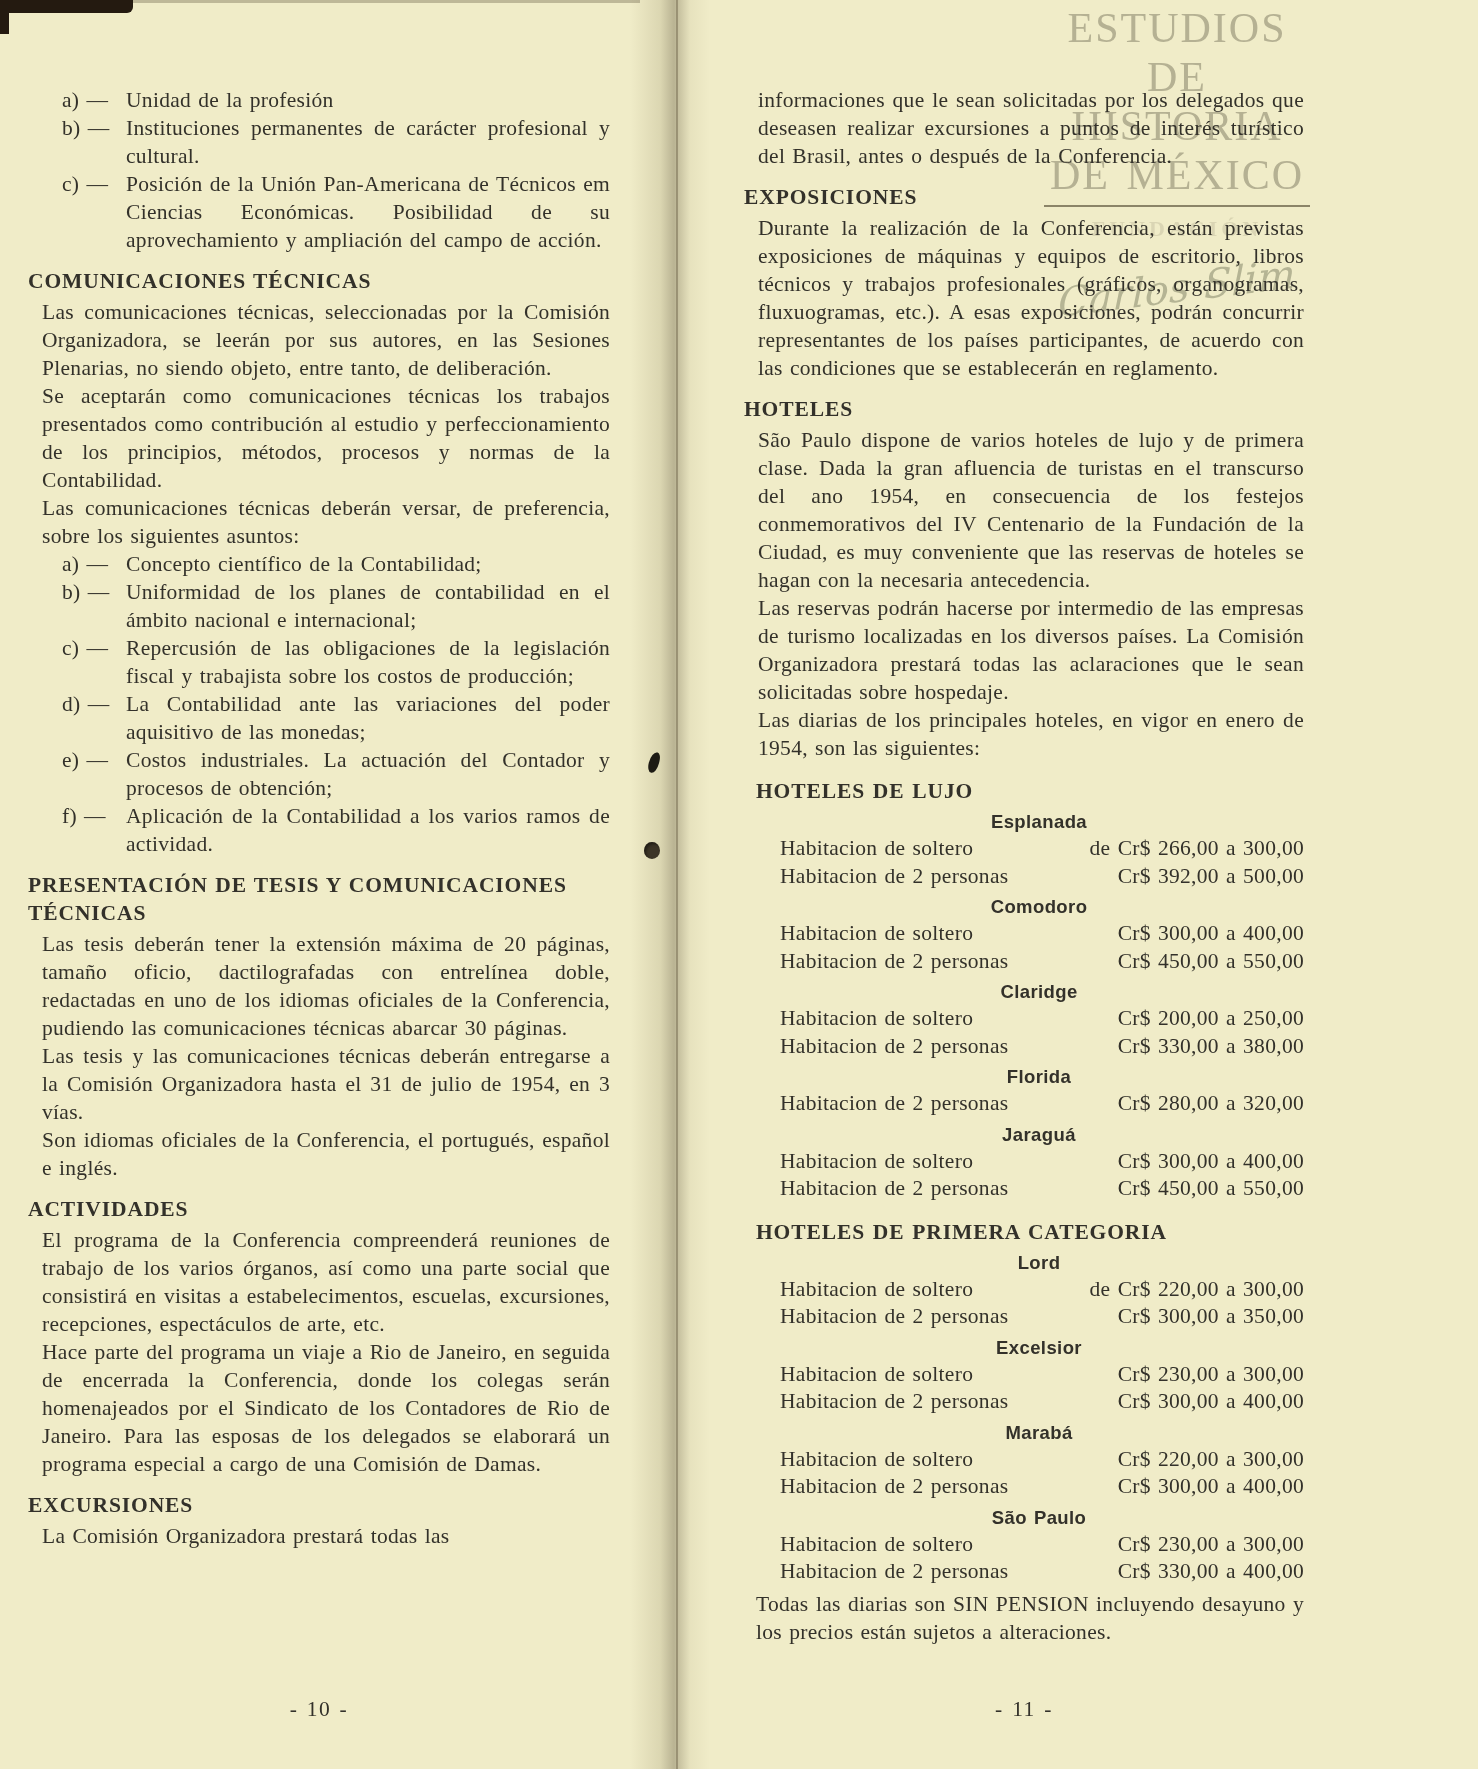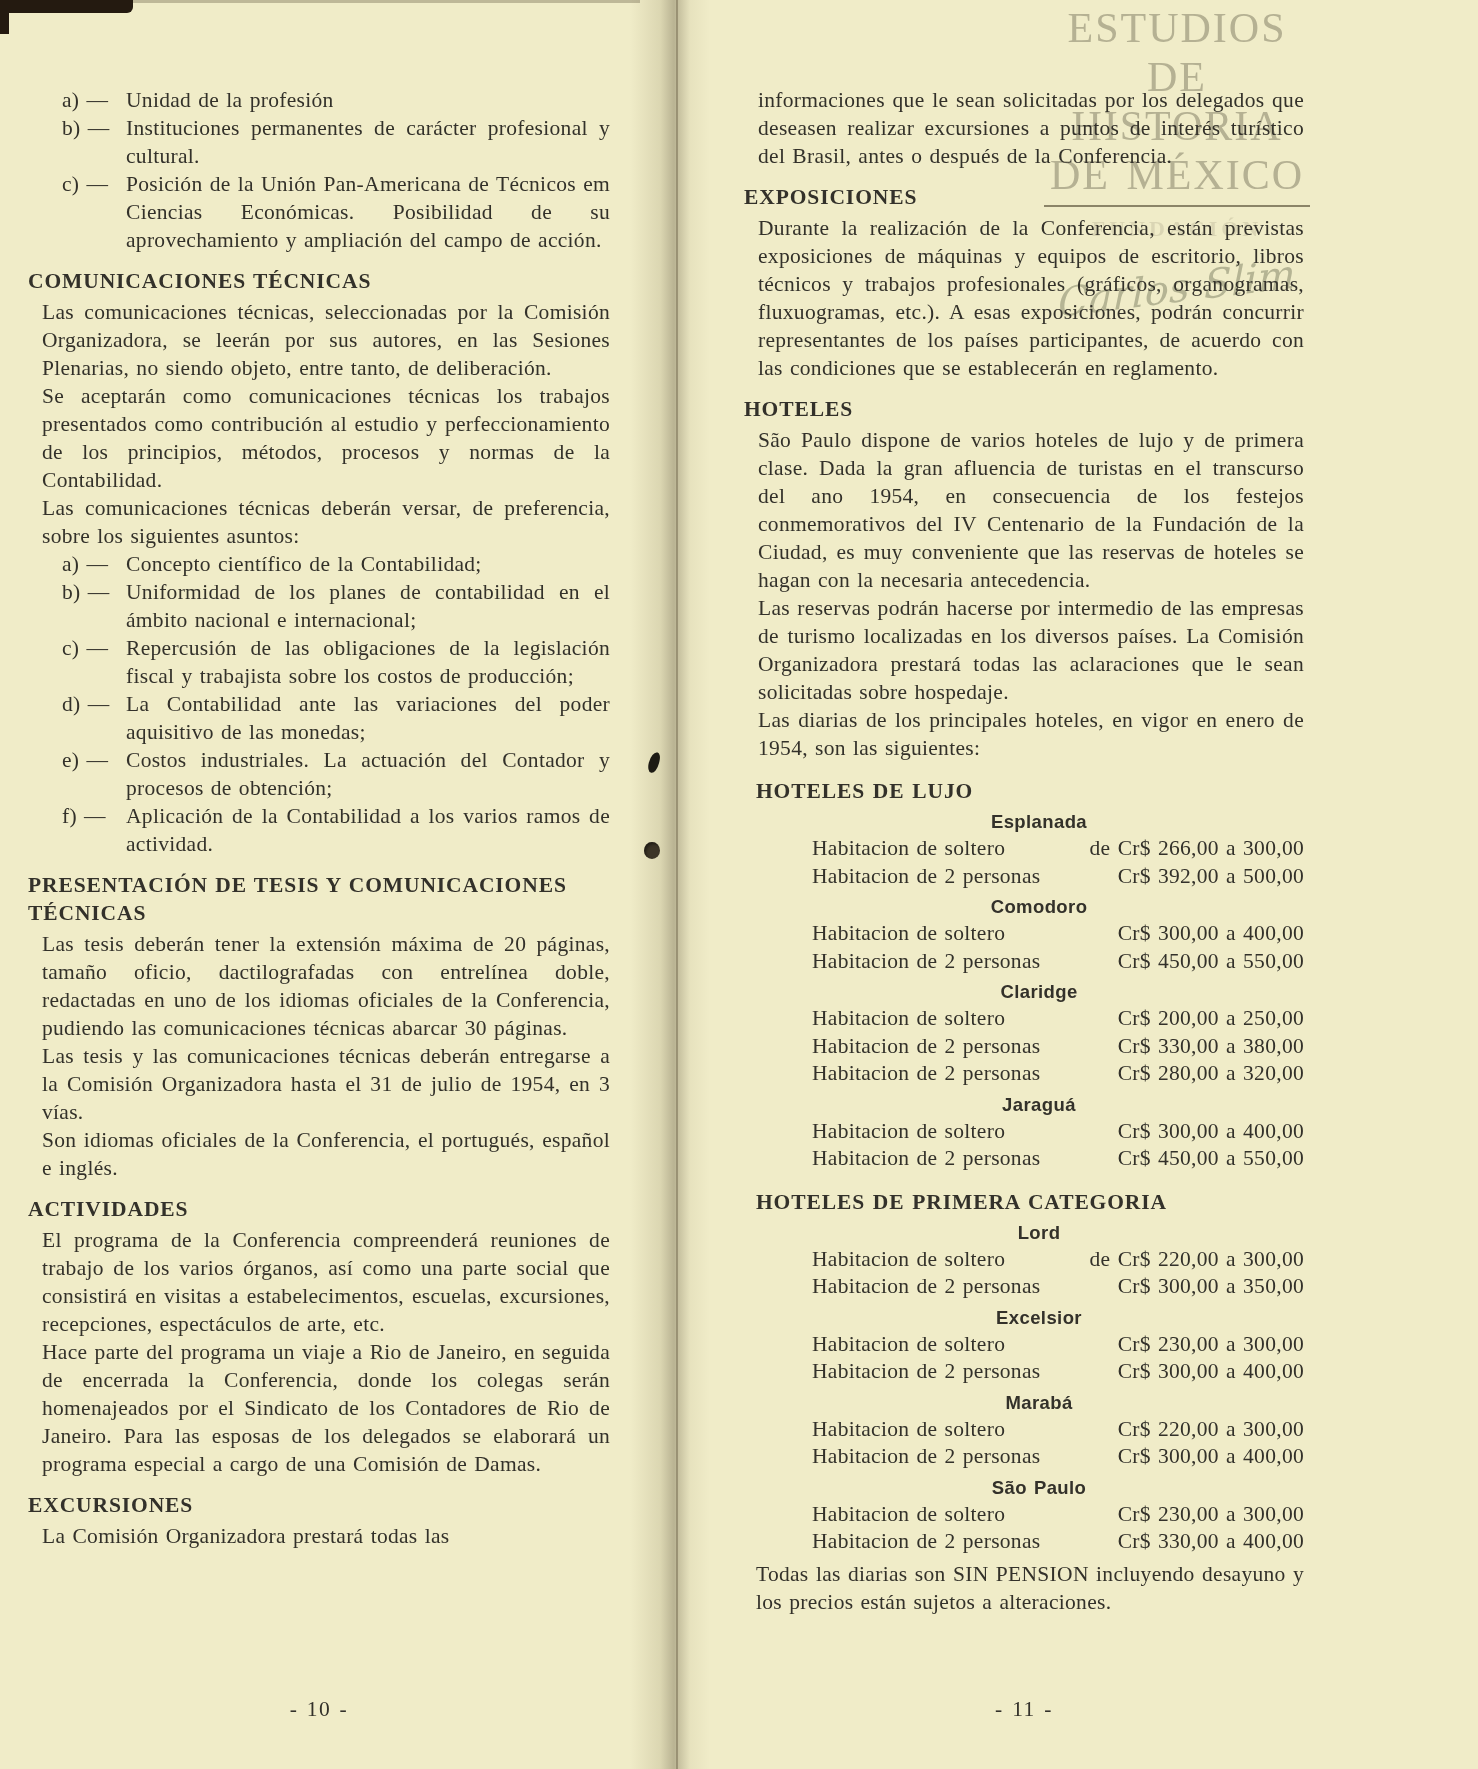--- a/index.html
+++ b/index.html
@@ -27,21 +27,21 @@
   .content{position:relative;z-index:1;padding-top:86px;text-align:justify;}
 
   p{margin:0 0 0 14px;}
   .heading{font-weight:bold;letter-spacing:.9px;margin:13px 0 3px 0;text-align:left;word-spacing:1px;}
   .li{display:flex;margin-left:34px;}
   .li .mk{flex:0 0 64px;}
   .li .tx{flex:1;text-align:justify;}
 
   .subheading{font-weight:bold;letter-spacing:.9px;margin:15px 0 3px 12px;text-align:left;}
   .hotel-name{font-family:"Liberation Sans",sans-serif;font-weight:bold;font-size:18.5px;line-height:27px;margin:3px 0 0 30px;text-align:center;letter-spacing:.4px;}
-  .hrow{display:flex;justify-content:space-between;margin-left:68px;line-height:27.5px;gap:9px;}
+  .hrow{display:flex;justify-content:space-between;margin-left:36px;line-height:27.5px;gap:9px;}
   .hrow .hp{white-space:nowrap;}
 
   .pagenum{position:absolute;bottom:46px;left:0;width:100%;text-align:center;letter-spacing:1.5px;z-index:1;}
 
   
   .watermark{position:absolute;top:4px;right:-16px;width:286px;text-align:center;z-index:0;pointer-events:none;}
   .wm-line{font-size:42px;line-height:49px;letter-spacing:2px;color:rgba(122,117,94,.50);word-spacing:4px;}
   .wm-rule{border:none;border-top:2px solid rgba(95,88,62,.7);margin:5px 10px 2px 10px;}
   .wm-fund{font-size:22px;line-height:40px;letter-spacing:4px;color:rgba(130,125,100,.20);font-weight:bold;}
   .wm-sign{font-family:"DejaVu Serif",serif;font-size:40px;line-height:46px;font-style:italic;color:rgba(108,114,84,.45);transform:rotate(-7deg) skewX(-8deg);margin-top:16px;}
@@ -170,20 +170,21 @@
       <div class="hotel-name">Claridge</div>
       <div class="hrow">
         <span class="hl">Habitacion de soltero</span>
         <span class="hp">Cr$ 200,00 a 250,00</span>
       </div>
       <div class="hrow">
         <span class="hl">Habitacion de 2 personas</span>
         <span class="hp">Cr$ 330,00 a 380,00</span>
       </div>
 
+      <div class="hotel-name">Florida</div>
       <div class="hrow">
         <span class="hl">Habitacion de 2 personas</span>
         <span class="hp">Cr$ 280,00 a 320,00</span>
       </div>
 
       <div class="hotel-name">Jaraguá</div>
       <div class="hrow">
         <span class="hl">Habitacion de soltero</span>
         <span class="hp">Cr$ 300,00 a 400,00</span>
       </div>

